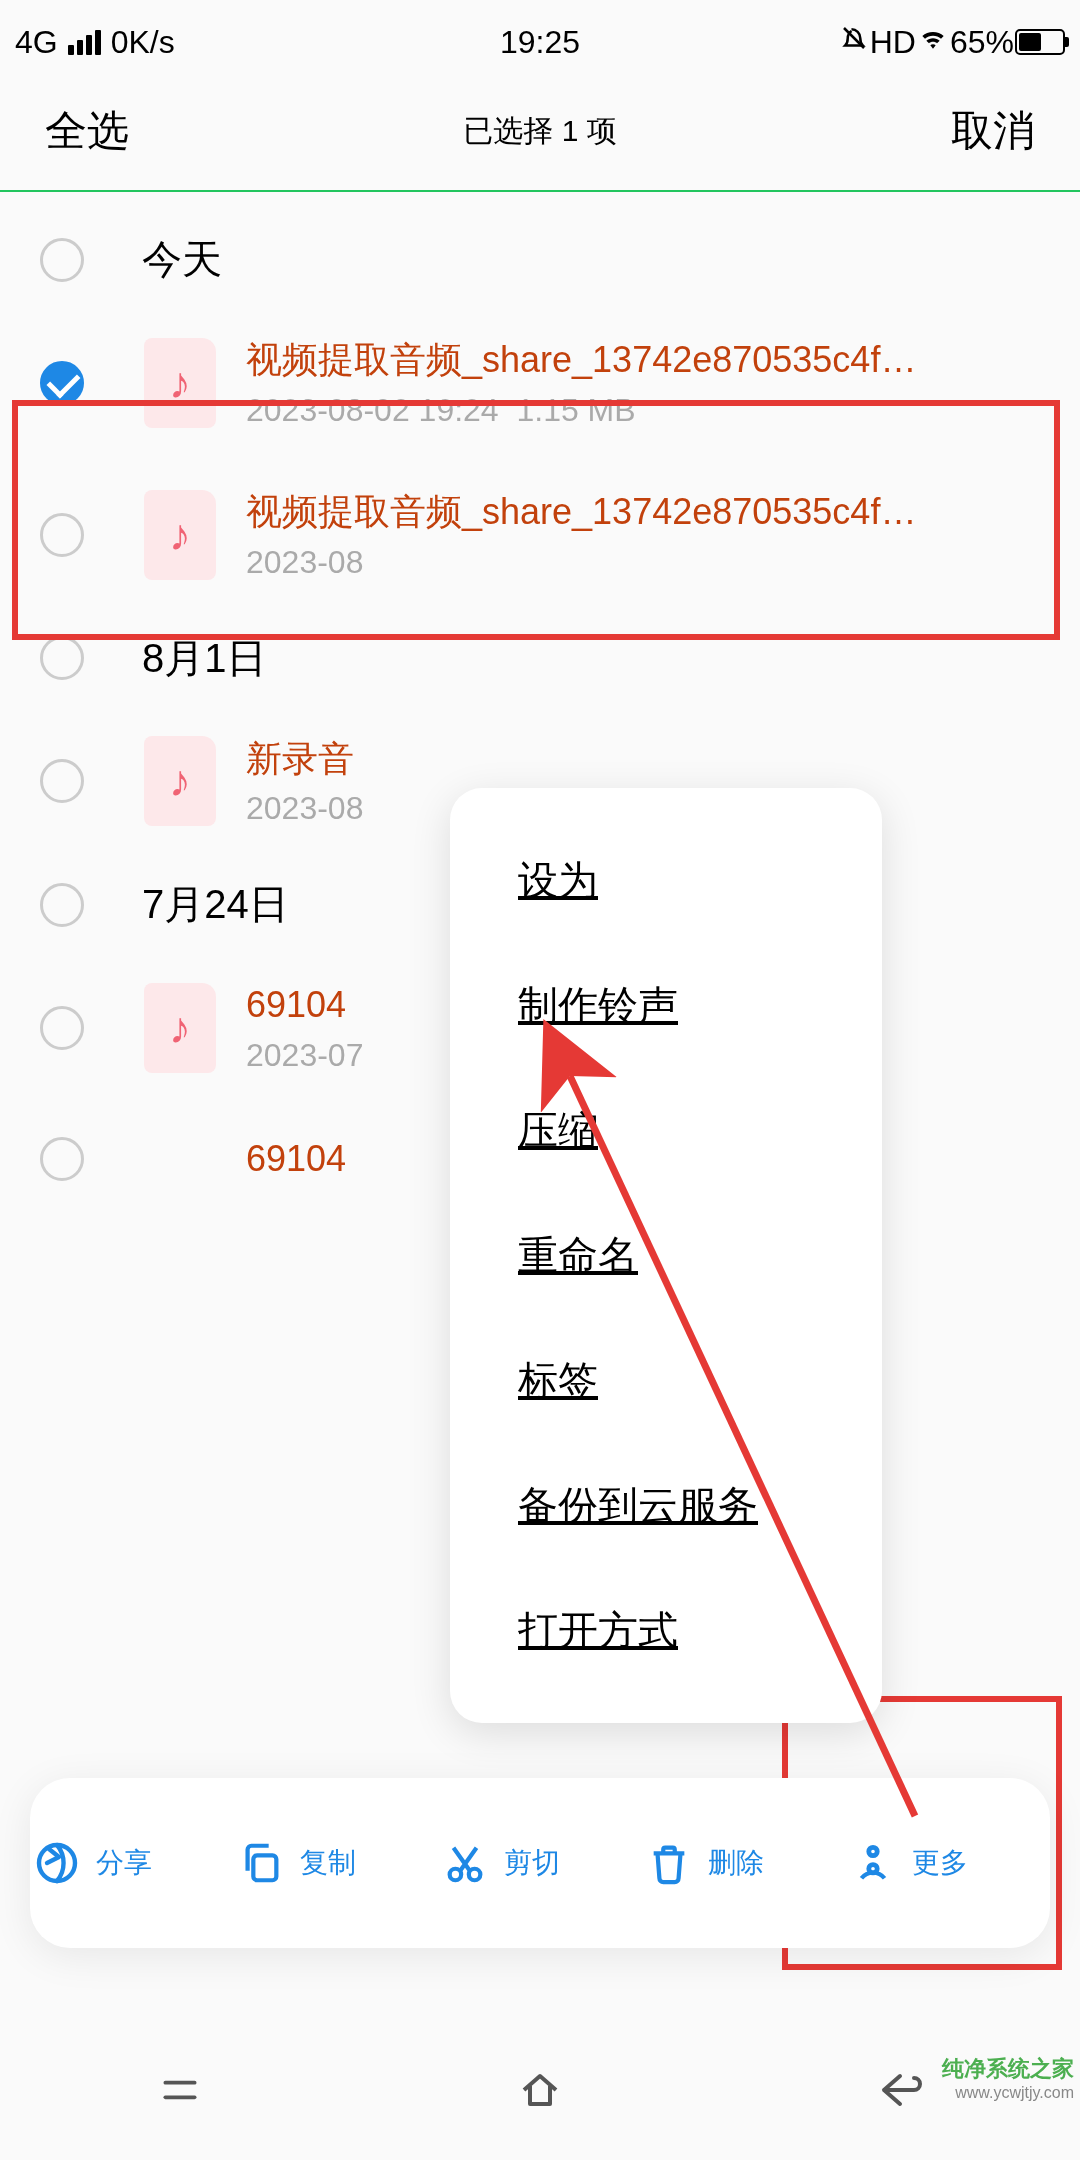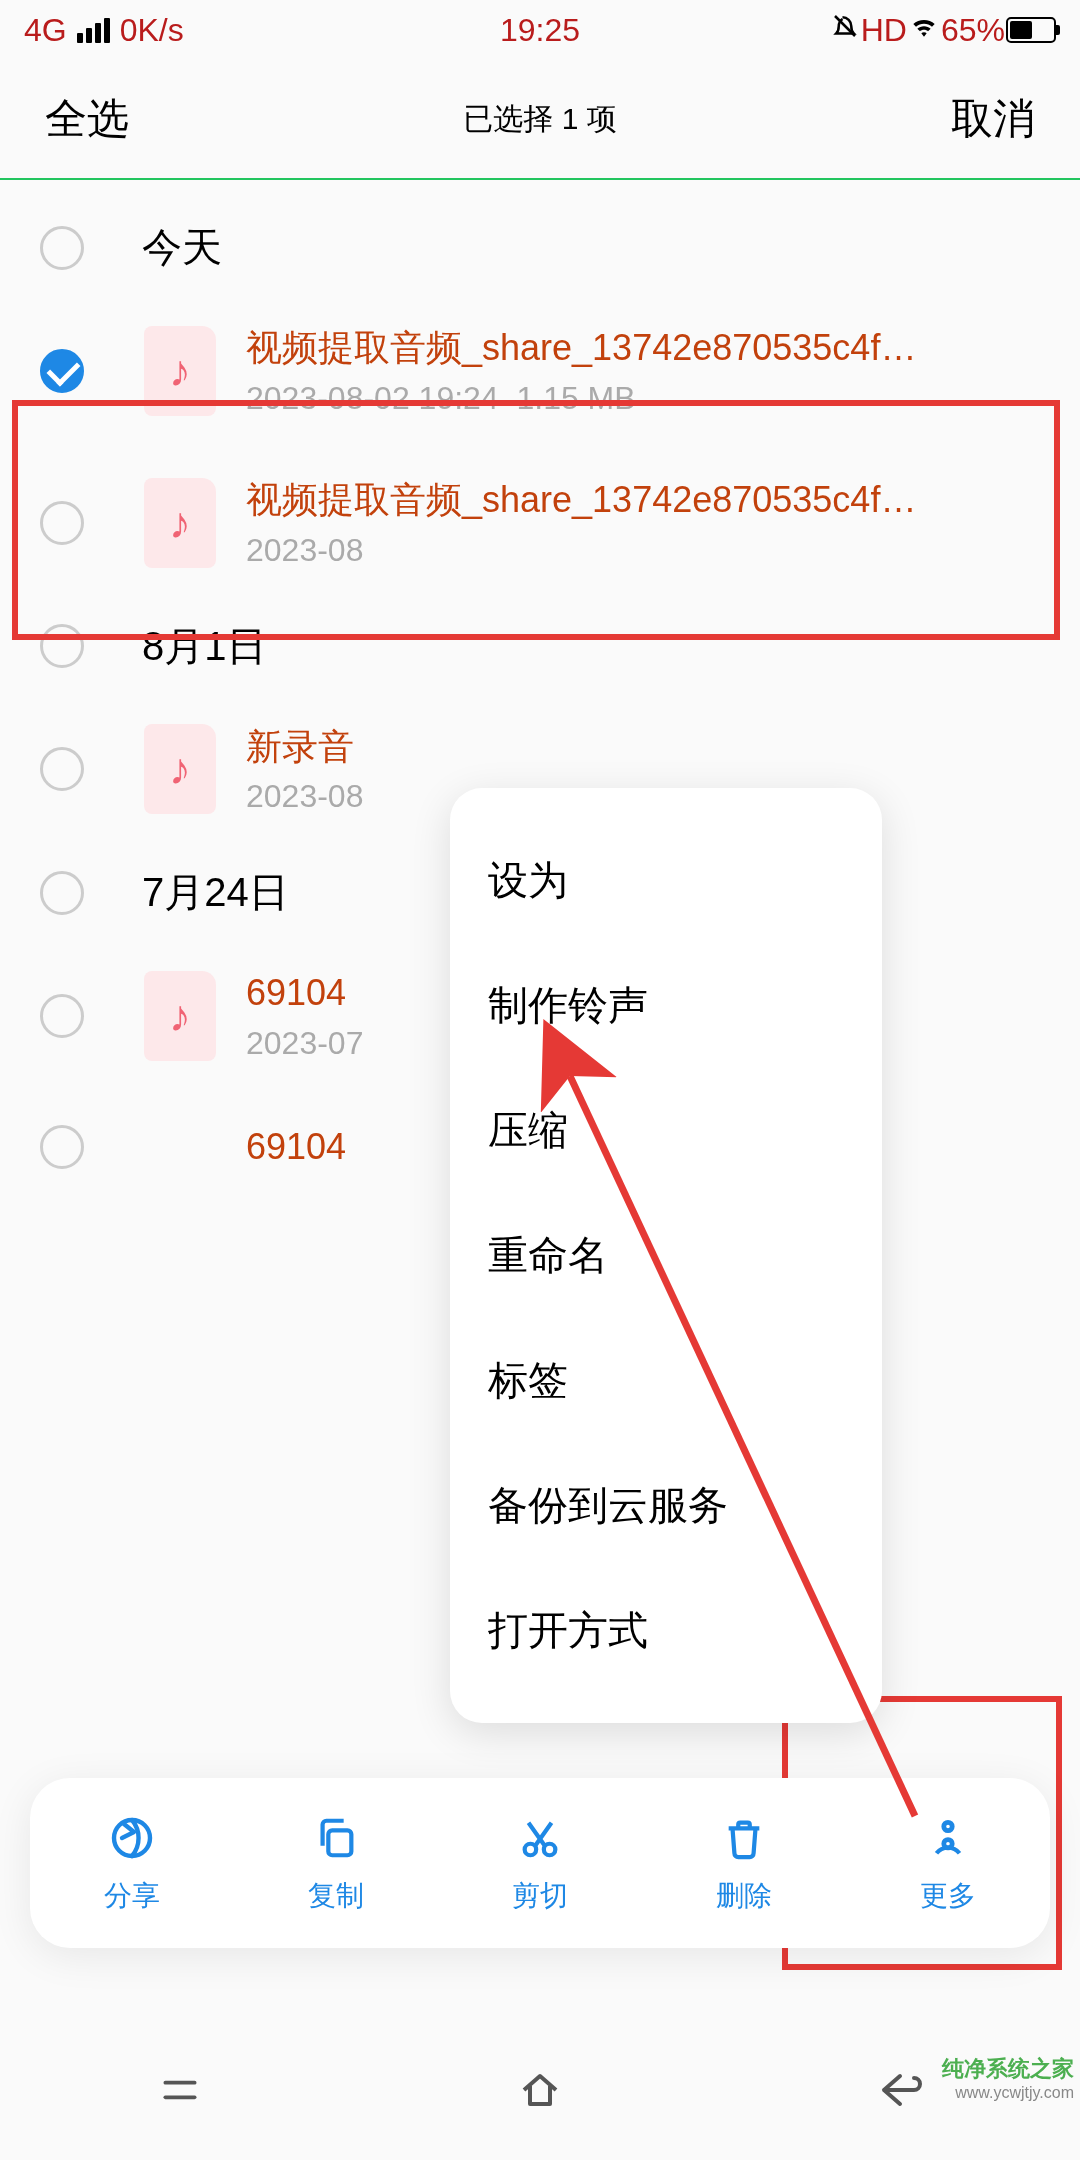--- a/index.html
+++ b/index.html
@@ -9,24 +9,25 @@
       background: #fafafa;
       font-family: -apple-system, "Helvetica Neue", Arial, sans-serif;
       position: relative;
       overflow: hidden;
     }
     .status-bar {
       height: 60px;
       display: flex;
       justify-content: space-between;
       align-items: center;
-      padding: 0 24px;
+      padding: 0 15px;
       font-size: 32px;
-      color: #b91c1c;
+      color: #000000;
       font-weight: 500;
+      margin-top: 12px;
     }
     .status-left { display: flex; align-items: center; gap: 10px; }
     .status-center { position: absolute; left: 50%; transform: translateX(-50%); }
     .status-right { display: flex; align-items: center; gap: 1px; }
     .signal-bars { display: inline-flex; align-items: flex-end; gap: 3px; }
     .signal-bars span { width: 6px; background: #000; border-radius: 1px; }
     .signal-bars span:nth-child(1) { height: 10px; }
     .signal-bars span:nth-child(2) { height: 15px; }
     .signal-bars span:nth-child(3) { height: 20px; }
     .signal-bars span:nth-child(4) { height: 25px; }
@@ -132,40 +133,40 @@
       position: absolute;
       left: 450px; top: 788px;
       width: 432px;
       background: #fff;
       border-radius: 32px;
       box-shadow: 0 10px 40px rgba(0,0,0,0.12);
       z-index: 30;
       padding: 30px 0;
     }
     .popup-item {
-      padding: 35px 38px;
+      padding: 35px 68px;
       font-size: 40px;
       color: #000;
+      text-decoration: underline;
     }
     
     .bottom-bar {
       position: absolute;
       left: 30px; right: 30px; bottom: 212px;
       height: 170px;
       background: #fff;
       border-radius: 40px;
       box-shadow: 0 8px 40px rgba(0,0,0,0.08);
       display: flex;
       justify-content: space-around;
       align-items: center;
       z-index: 20;
     }
     .bottom-item {
       display: flex;
-      flex-direction: column;
       align-items: center;
       gap: 12px;
       color: #1e88e5;
       width: 20%;
     }
     .bottom-icon { width: 54px; height: 54px; display:flex; align-items:center; justify-content:center; }
     .bottom-label { font-size: 28px; }
     
     .nav-bar {
       position: absolute;

